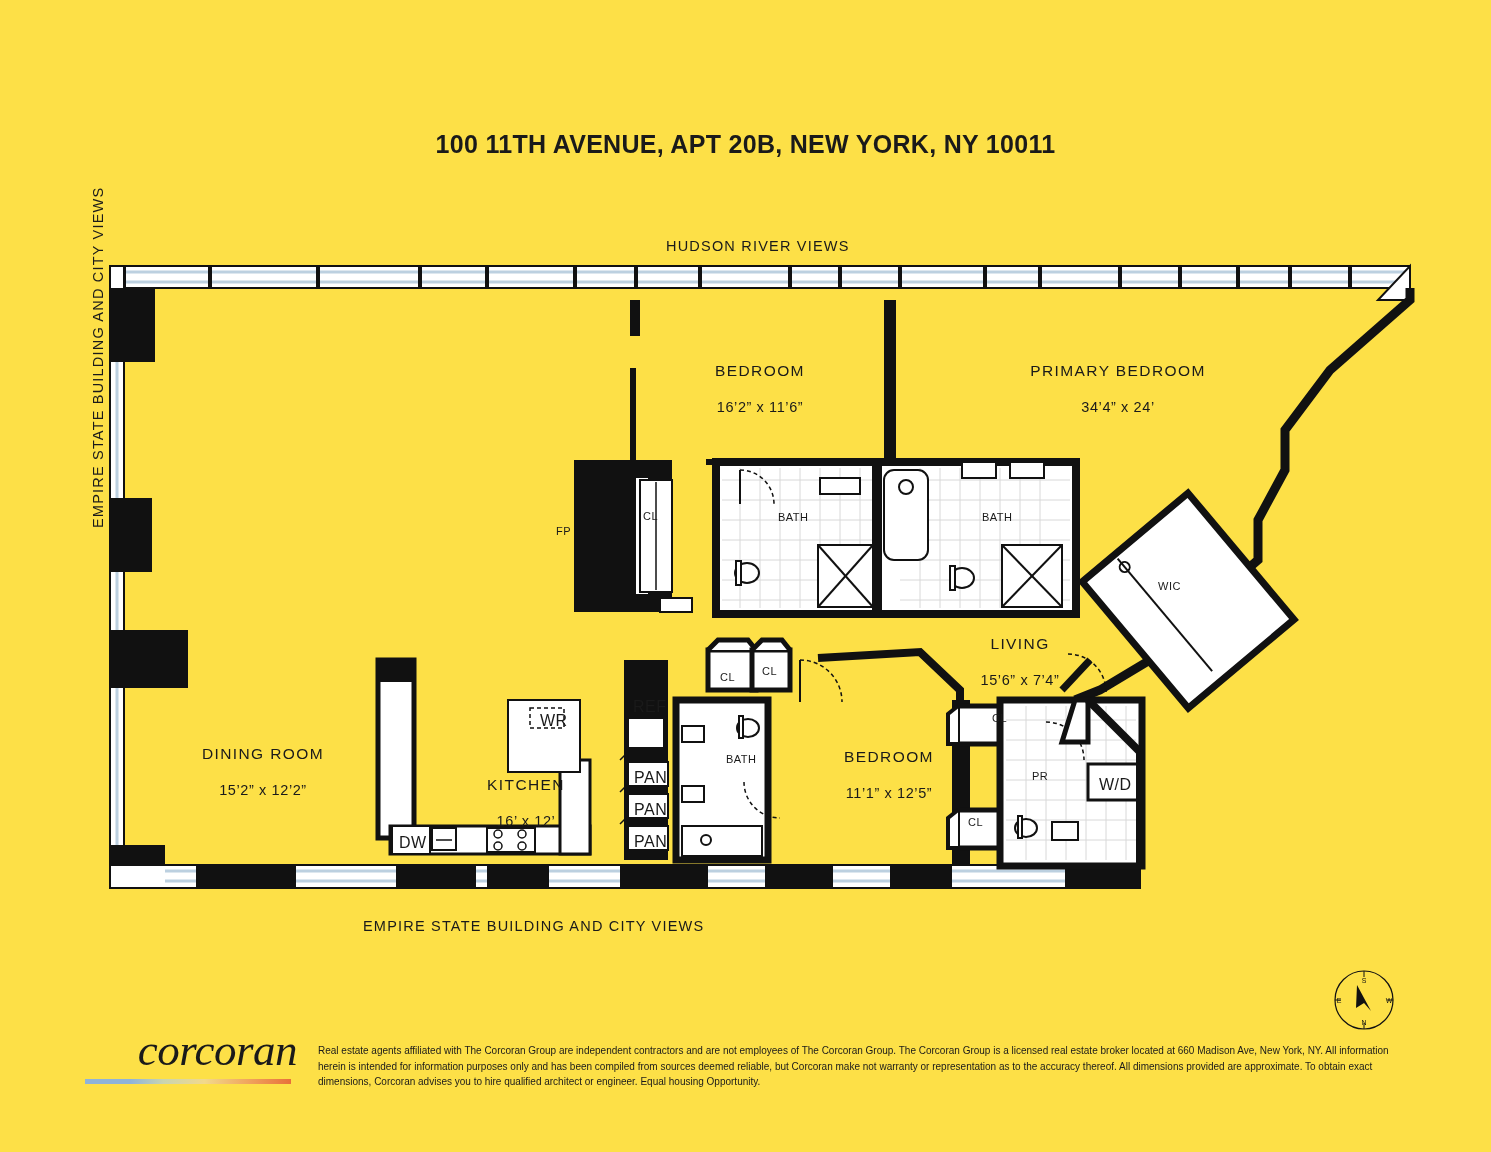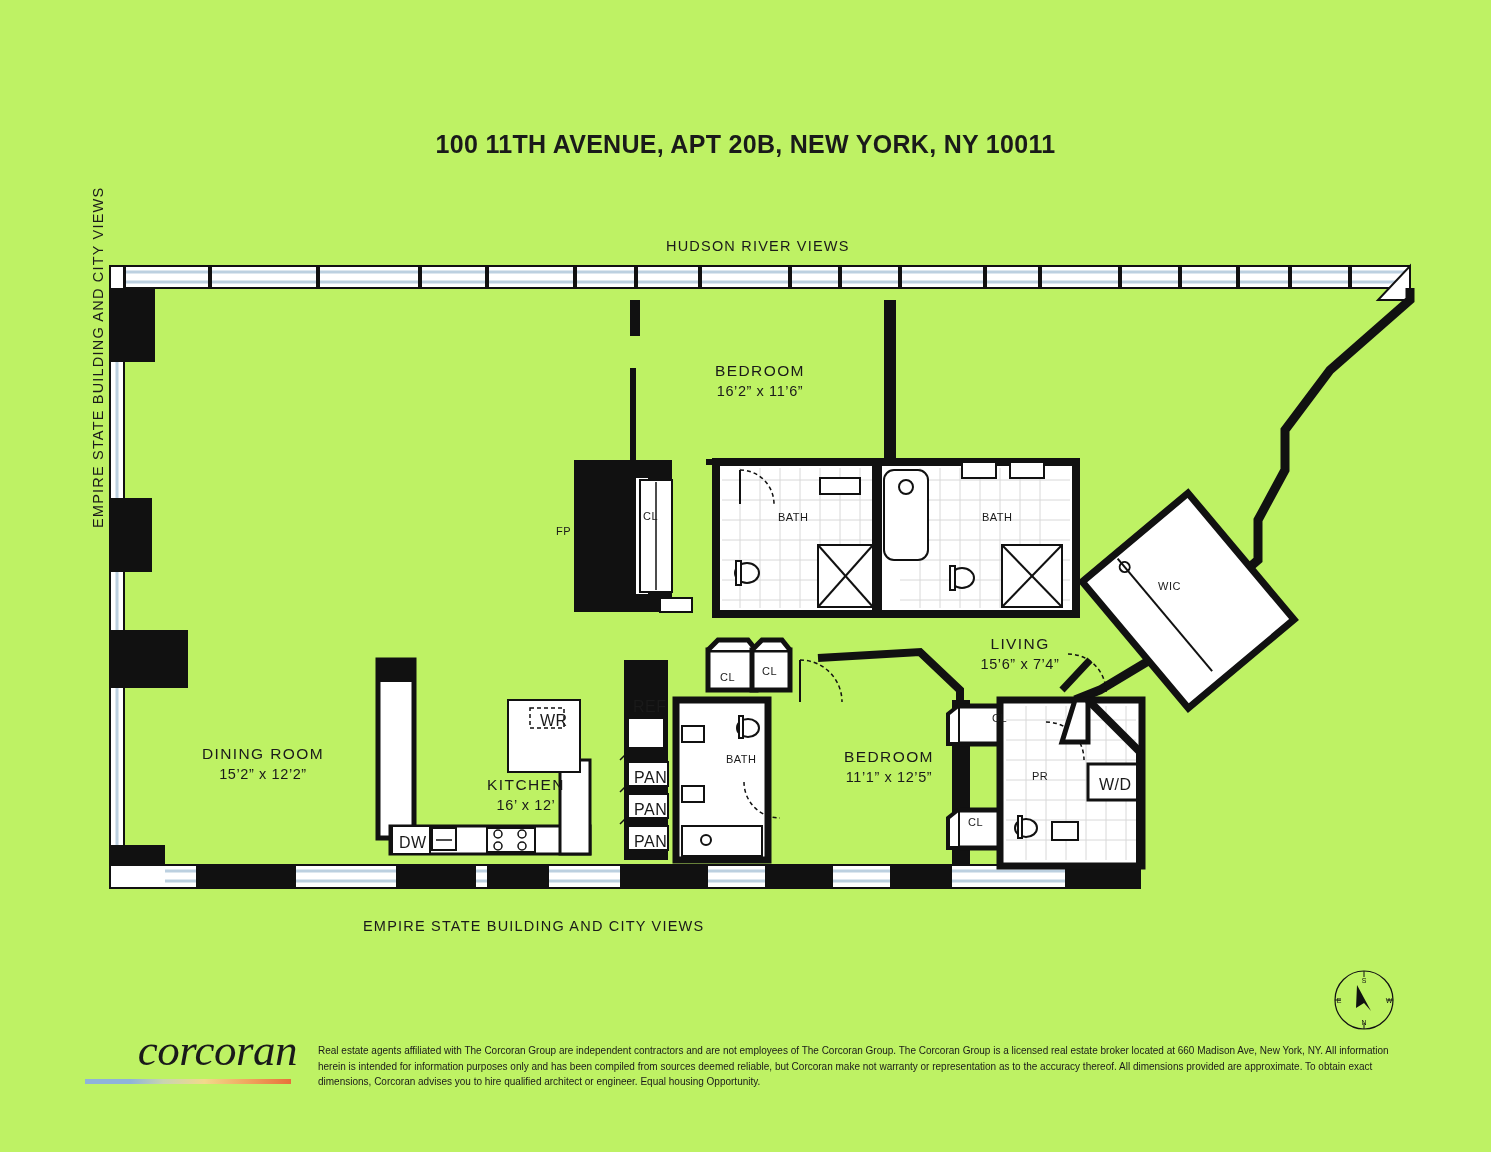--- a/index.html
+++ b/index.html
@@ -4,21 +4,21 @@
 <style>
   html, body {
     margin: 0;
     padding: 0;
     background: #ffffff;
   }
   #page {
     position: relative;
     width: 1491px;
     height: 1152px;
-    background: #bef264;
+    background: #fde047;
     font-family: "Liberation Sans", sans-serif;
     overflow: hidden;
   }
   .plan-title {
     position: absolute;
     top: 130px;
     left: 0;
     width: 1491px;
     text-align: center;
     font-size: 25px;
@@ -50,21 +50,21 @@
   }
   .room .nm {
     font-size: 15.5px;
     letter-spacing: 1.4px;
     display: block;
   }
   .room .dim {
     font-size: 14.5px;
     letter-spacing: 0.6px;
     display: block;
-    margin-top: 3px;
+    margin-top: 19px;
   }
   .tag {
     position: absolute;
     font-size: 11px;
     letter-spacing: 0.5px;
     color: #1a1a1a;
     white-space: nowrap;
   }
   .tag.sm { font-size: 16px; }
   svg.plan {
@@ -335,20 +335,24 @@
 
       <path d="M1140 752 L1140 866" stroke="#111" stroke-width="8"></path>
       <path d="M1088 700 L1140 752" stroke="#111" stroke-width="8"></path>
     </g>
   </svg>
 
   <div class="room" style="left:665px; top:362px; width:190px;">
     <span class="nm">BEDROOM</span>
     <span class="dim">16’2” x 11’6”</span>
   </div>
+  <div class="room" style="left:1018px; top:362px; width:200px;">
+    <span class="nm">PRIMARY BEDROOM</span>
+    <span class="dim">34’4” x 24’</span>
+  </div>
   <div class="room" style="left:168px; top:745px; width:190px;">
     <span class="nm">DINING ROOM</span>
     <span class="dim">15’2” x 12’2”</span>
   </div>
   <div class="room" style="left:448px; top:776px; width:156px;">
     <span class="nm">KITCHEN</span>
     <span class="dim">16’ x 12’</span>
   </div>
   <div class="room" style="left:955px; top:635px; width:130px;">
     <span class="nm">LIVING</span>

